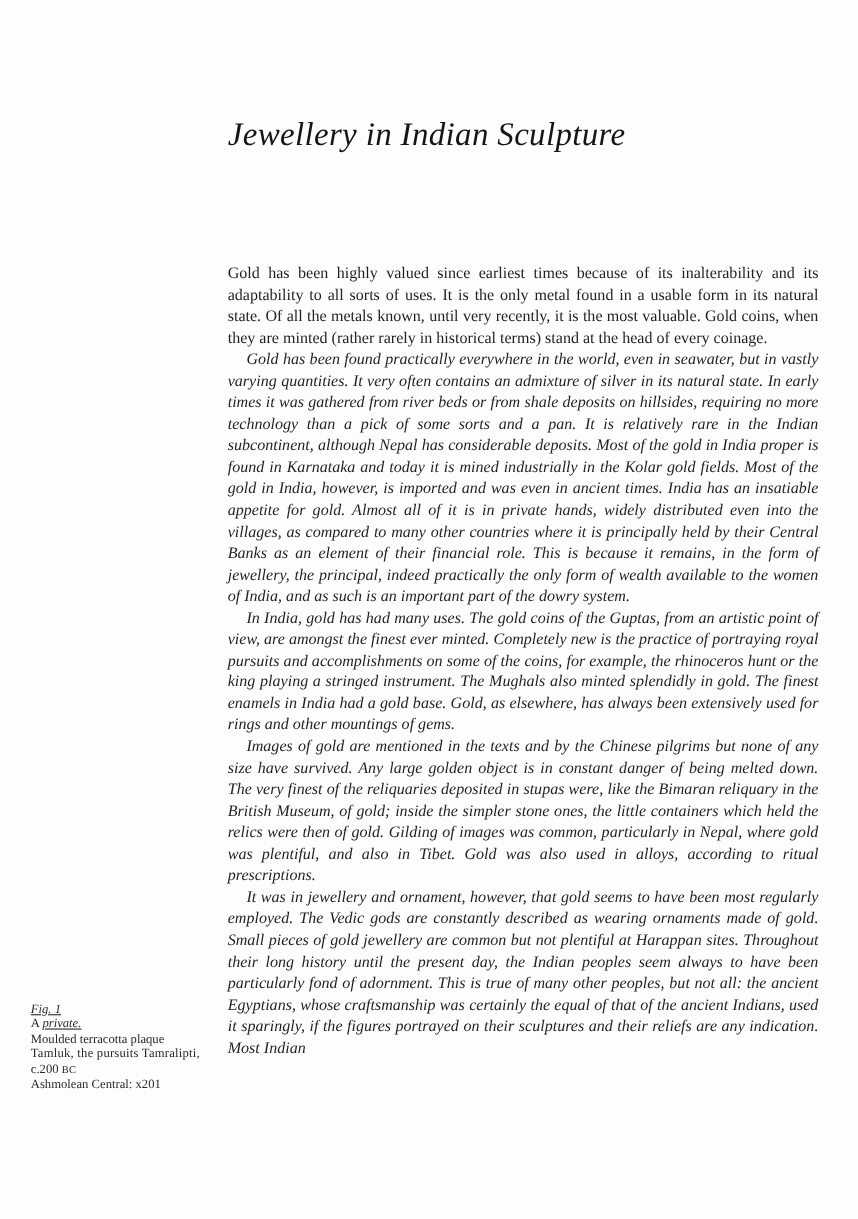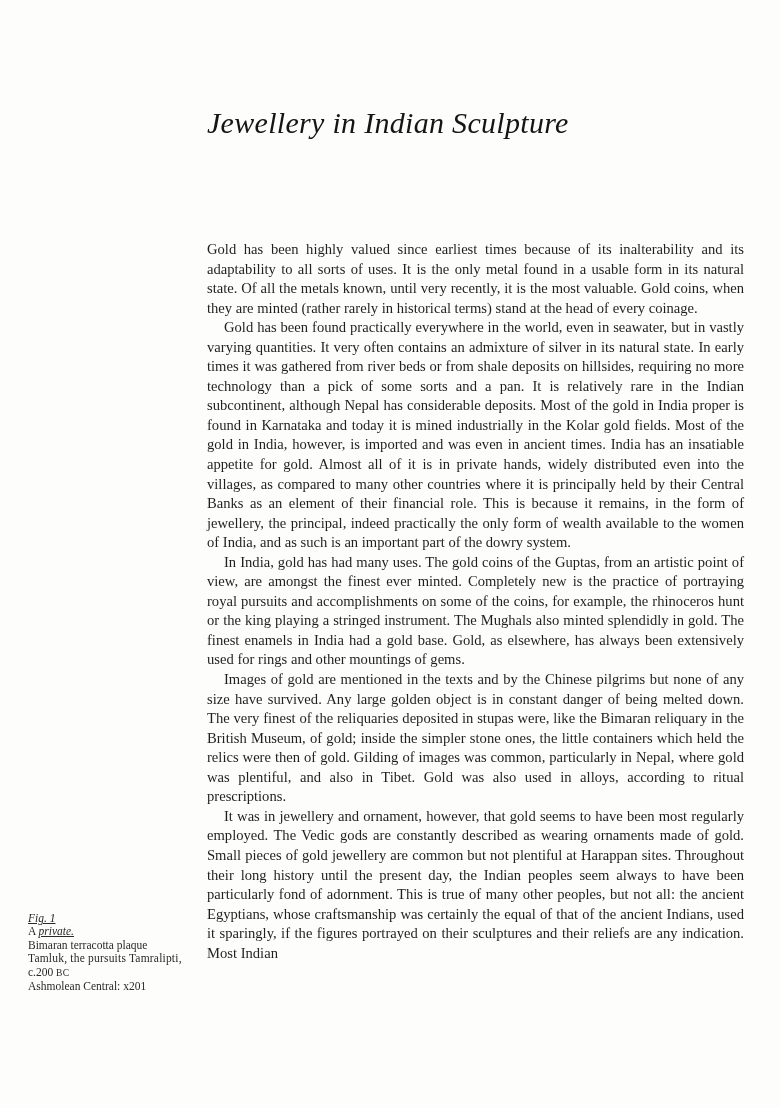--- a/index.html
+++ b/index.html
@@ -30,21 +30,21 @@
     left: 207px;
     top: 212px;
     width: 537px;
     font-size: 14.6px;
     line-height: 19.55px;
     text-align: justify;
     color: #201f1d;
     margin-top: 28px;
   }
   .body-text p { margin: 0; }
-  .body-text p.indent { text-indent: 17px; }
+  .body-text p.indent { text-indent: 17px; font-style: italic; }
   .figure-caption {
     position: absolute;
     left: 28px;
     top: 912px;
     width: 172px;
     font-size: 11.5px;
     line-height: 13.4px;
     color: #2a2926;
   }
   .figure-caption .line { display: block; }
@@ -63,19 +63,19 @@
     <p>Gold has been highly valued since earliest times because of its inalterability and its adaptability to all sorts of uses. It is the only metal found in a usable form in its natural state. Of all the metals known, until very recently, it is the most valuable. Gold coins, when they are minted (rather rarely in historical terms) stand at the head of every coinage.</p>
     <p class="indent">Gold has been found practically everywhere in the world, even in seawater, but in vastly varying quantities. It very often contains an admixture of silver in its natural state. In early times it was gathered from river beds or from shale deposits on hillsides, requiring no more technology than a pick of some sorts and a pan. It is relatively rare in the Indian subcontinent, although Nepal has considerable deposits. Most of the gold in India proper is found in Karnataka and today it is mined industrially in the Kolar gold fields. Most of the gold in India, however, is imported and was even in ancient times. India has an insatiable appetite for gold. Almost all of it is in private hands, widely distributed even into the villages, as compared to many other countries where it is principally held by their Central Banks as an element of their financial role. This is because it remains, in the form of jewellery, the principal, indeed practically the only form of wealth available to the women of India, and as such is an important part of the dowry system.</p>
     <p class="indent">In India, gold has had many uses. The gold coins of the Guptas, from an artistic point of view, are amongst the finest ever minted. Completely new is the practice of portraying royal pursuits and accomplishments on some of the coins, for example, the rhinoceros hunt or the king playing a stringed instrument. The Mughals also minted splendidly in gold. The finest enamels in India had a gold base. Gold, as elsewhere, has always been extensively used for rings and other mountings of gems.</p>
     <p class="indent">Images of gold are mentioned in the texts and by the Chinese pilgrims but none of any size have survived. Any large golden object is in constant danger of being melted down. The very finest of the reliquaries deposited in stupas were, like the Bimaran reliquary in the British Museum, of gold; inside the simpler stone ones, the little containers which held the relics were then of gold. Gilding of images was common, particularly in Nepal, where gold was plentiful, and also in Tibet. Gold was also used in alloys, according to ritual prescriptions.</p>
     <p class="indent">It was in jewellery and ornament, however, that gold seems to have been most regularly employed. The Vedic gods are constantly described as wearing ornaments made of gold. Small pieces of gold jewellery are common but not plentiful at Harappan sites. Throughout their long history until the present day, the Indian peoples seem always to have been particularly fond of adornment. This is true of many other peoples, but not all: the ancient Egyptians, whose craftsmanship was certainly the equal of that of the ancient Indians, used it sparingly, if the figures portrayed on their sculptures and their reliefs are any indication. Most Indian</p>
   </div>
 
   <div class="figure-caption">
     <span class="line ital">Fig. 1</span>
     <span class="line"><span>A </span><span class="ital">private.</span></span>
-    <span class="line">Bimaran terracotta plaque</span>
+    <span class="line">Moulded terracotta plaque</span>
     <span class="line caption-line-wide">Tamluk, the pursuits Tamralipti,</span>
     <span class="line"><span>c.200 </span><span class="smallcaps">BC</span></span>
     <span class="line">Ashmolean Central: x201</span>
   </div>
 
 </div>
 
 </body></html>

